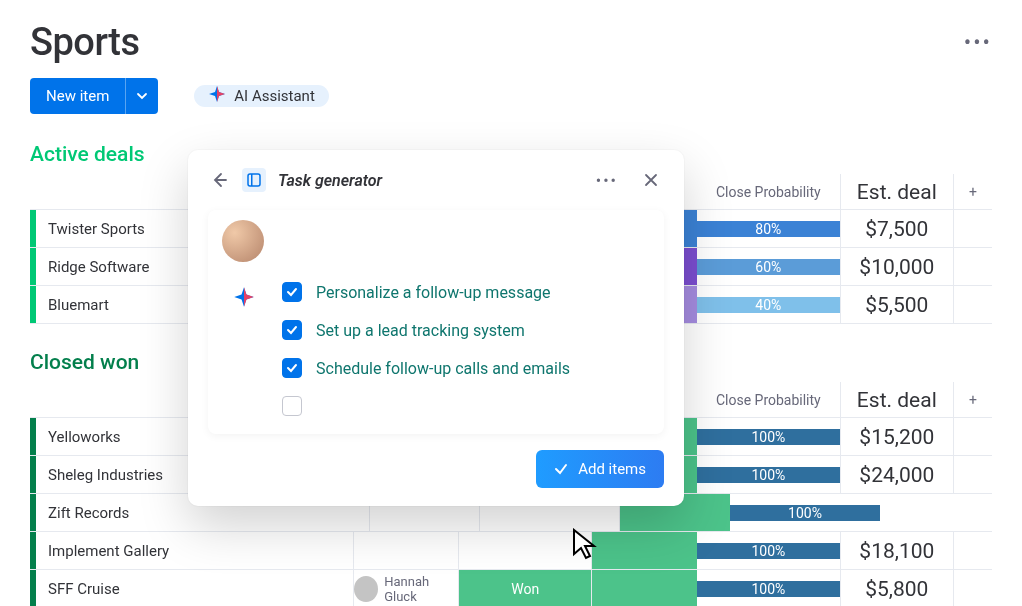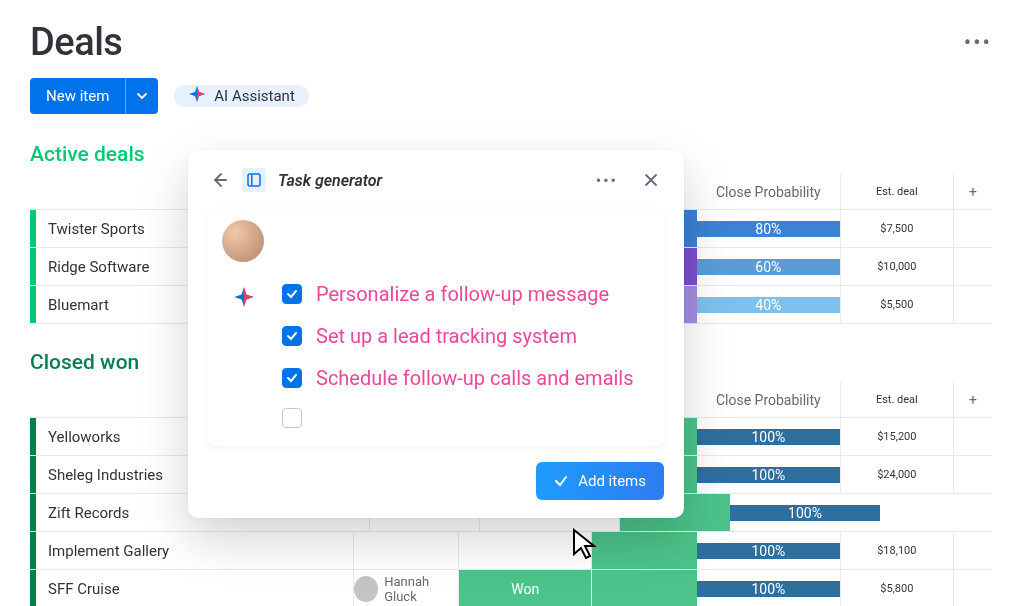--- a/index.html
+++ b/index.html
@@ -5,38 +5,38 @@
   * { box-sizing: border-box; margin: 0; padding: 0; font-family: -apple-system, BlinkMacSystemFont, "Segoe UI", Roboto, sans-serif; }
   body { background: #fff; width: 1022px; height: 606px; overflow: hidden; position: relative; }
   .page { padding: 20px 30px; }
   .header-row { display: flex; align-items: center; justify-content: space-between; margin-bottom: 14px; }
   .page-title { font-size: 38px; font-weight: 500; color: #323338; letter-spacing: -0.5px; }
   .more-dots { color: #676879; font-size: 22px; letter-spacing: 2px; cursor: pointer; }
   .toolbar { display: flex; gap: 16px; align-items: center; margin-bottom: 28px; }
   .new-item-wrap { display: flex; }
   .new-item-btn { background: #0073ea; color: #fff; border: none; padding: 9px 16px; font-size: 15px; border-radius: 4px 0 0 4px; cursor: pointer; }
   .new-item-chevron { background: #0073ea; color: #fff; border: none; border-left: 1px solid rgba(255,255,255,0.35); padding: 9px 10px; border-radius: 0 4px 4px 0; cursor: pointer; display: flex; align-items:center;}
-  .ai-assist-btn { display: flex; align-items: center; gap: 8px; background: #e6f1fd; color: #323338; border: none; padding: 0 14px; font-size: 15px; border-radius: 18px; cursor: pointer; }
+  .ai-assist-btn { display: flex; align-items: center; gap: 8px; background: #e6f1fd; color: #323338; border: none; padding: 0 14px; font-size: 15px; border-radius: 18px; cursor: pointer; margin-left: 20px; }
   .ai-icon { display:inline-block; }
   
   .group-title { font-size: 21px; font-weight: 500; margin-bottom: 8px; }
   .group-active .group-title { color: #00c875; }
   .group-closed .group-title { color: #037f4c; }
   
   .board { margin-bottom: 26px; }
   .board-header { display: flex; height: 36px; align-items: center; border-bottom: 1px solid #e6e9ef; color: #676879; font-size: 14px; }
   .board-row { display: flex; height: 38px; align-items: center; border-bottom: 1px solid #e6e9ef; background:#fff; }
   .col-name { width: 340px; padding-left: 12px; border-left: 6px solid; border-right: 1px solid #e6e9ef; height:100%; display:flex; align-items:center; font-size:15px; color:#323338;}
   .group-active .col-name { border-left-color: #00c875; }
   .group-closed .col-name { border-left-color: #037f4c; }
   .col-person { width: 110px; display:flex; align-items:center; justify-content:center; border-right:1px solid #e6e9ef; height:100%; }
   .col-status { width: 140px; display:flex; align-items:center; justify-content:center; border-right:1px solid #e6e9ef; height:100%; color:#fff; font-size:14px; }
   .col-accent { width: 110px; height:100%; }
   .col-prob { width: 150px; display:flex; align-items:center; justify-content:center; color:#fff; font-size:14px; }
-  .col-deal { width: 120px; display:flex; align-items:center; justify-content:center; font-size:11px; color:#323338; border-left:1px solid #e6e9ef; border-right:1px solid #e6e9ef; height:100%; }
+  .col-deal { width: 120px; display:flex; align-items:center; justify-content:center; font-size:21px; color:#323338; border-left:1px solid #e6e9ef; border-right:1px solid #e6e9ef; height:100%; }
   .col-plus { width: 40px; display:flex; align-items:center; justify-content:center; color:#676879; }
   
   .hdr { background: transparent; color:#676879; justify-content:center; }
   .hdr .col-name { border-left-color: transparent !important; color:#676879; }
   .board-header .col-prob, .board-header .col-accent { color:#676879; background:transparent !important; }
   
   .avatar { width:26px; height:26px; border-radius:50%; background:#c4c4c4; }
   
   
   .modal { position:absolute; top:150px; left:188px; width:496px; background:#fff; border-radius:10px; box-shadow: 0 0 0 1px rgba(0,0,0,0.02), 0 20px 50px rgba(0,0,0,0.18); padding: 18px 20px 18px 20px; }
@@ -49,33 +49,33 @@
   .modal-body { background:#fff; border-radius:8px; padding: 10px 14px 18px 14px; box-shadow: 0 2px 8px rgba(0,0,0,0.05); }
   .prompt-row { display:flex; align-items:center; gap:18px; margin-bottom:20px; }
   .prompt-avatar { width:42px; height:42px; border-radius:50%; background: radial-gradient(circle at 30% 30%, #f0c9a8, #b5846a); }
   .prompt-text { font-size:17px; color:#323338; }
   .tasks { display:flex; gap:16px; }
   .tasks-left { width:44px; display:flex; align-items:flex-start; justify-content:center; padding-top:4px; }
   .tasks-list { flex:1; display:flex; flex-direction:column; gap:18px; }
   .task-row { display:flex; align-items:center; gap:14px; }
   .chk { width:20px; height:20px; border-radius:4px; border:1.5px solid #c5c7d0; display:flex; align-items:center; justify-content:center; flex-shrink:0; cursor:pointer; }
   .chk.checked { background:#0073ea; border-color:#0073ea; color:#fff; }
-  .task-label { font-size:20px; color:#ec4899; }
+  .task-label { font-size:16px; color:#0f766e; }
   .modal-footer { display:flex; justify-content:flex-end; margin-top:16px; }
   .add-items-btn { display:flex; align-items:center; gap:10px; background: linear-gradient(90deg, #1f9cff, #2d7cf2); color:#fff; border:none; padding:10px 18px; border-radius:6px; font-size:15px; cursor:pointer; }
   
   .cursor { position:absolute; top:528px; left:572px; pointer-events:none; }
   
 </style>
 </head>
 <body>
 
 <div class="page">
   <div class="header-row">
-    <h1 class="page-title">Deals</h1>
+    <h1 class="page-title">Sports</h1>
     <div class="more-dots">•••</div>
   </div>
 
   <div class="toolbar">
     <div class="new-item-wrap">
       <button class="new-item-btn">New item</button>
       <button class="new-item-chevron">
         <svg width="12" height="12" viewBox="0 0 12 12">
             <path d="M2 4 L6 8 L10 4" stroke="#fff" stroke-width="1.8" fill="none" stroke-linecap="round"></path>
           </svg>

